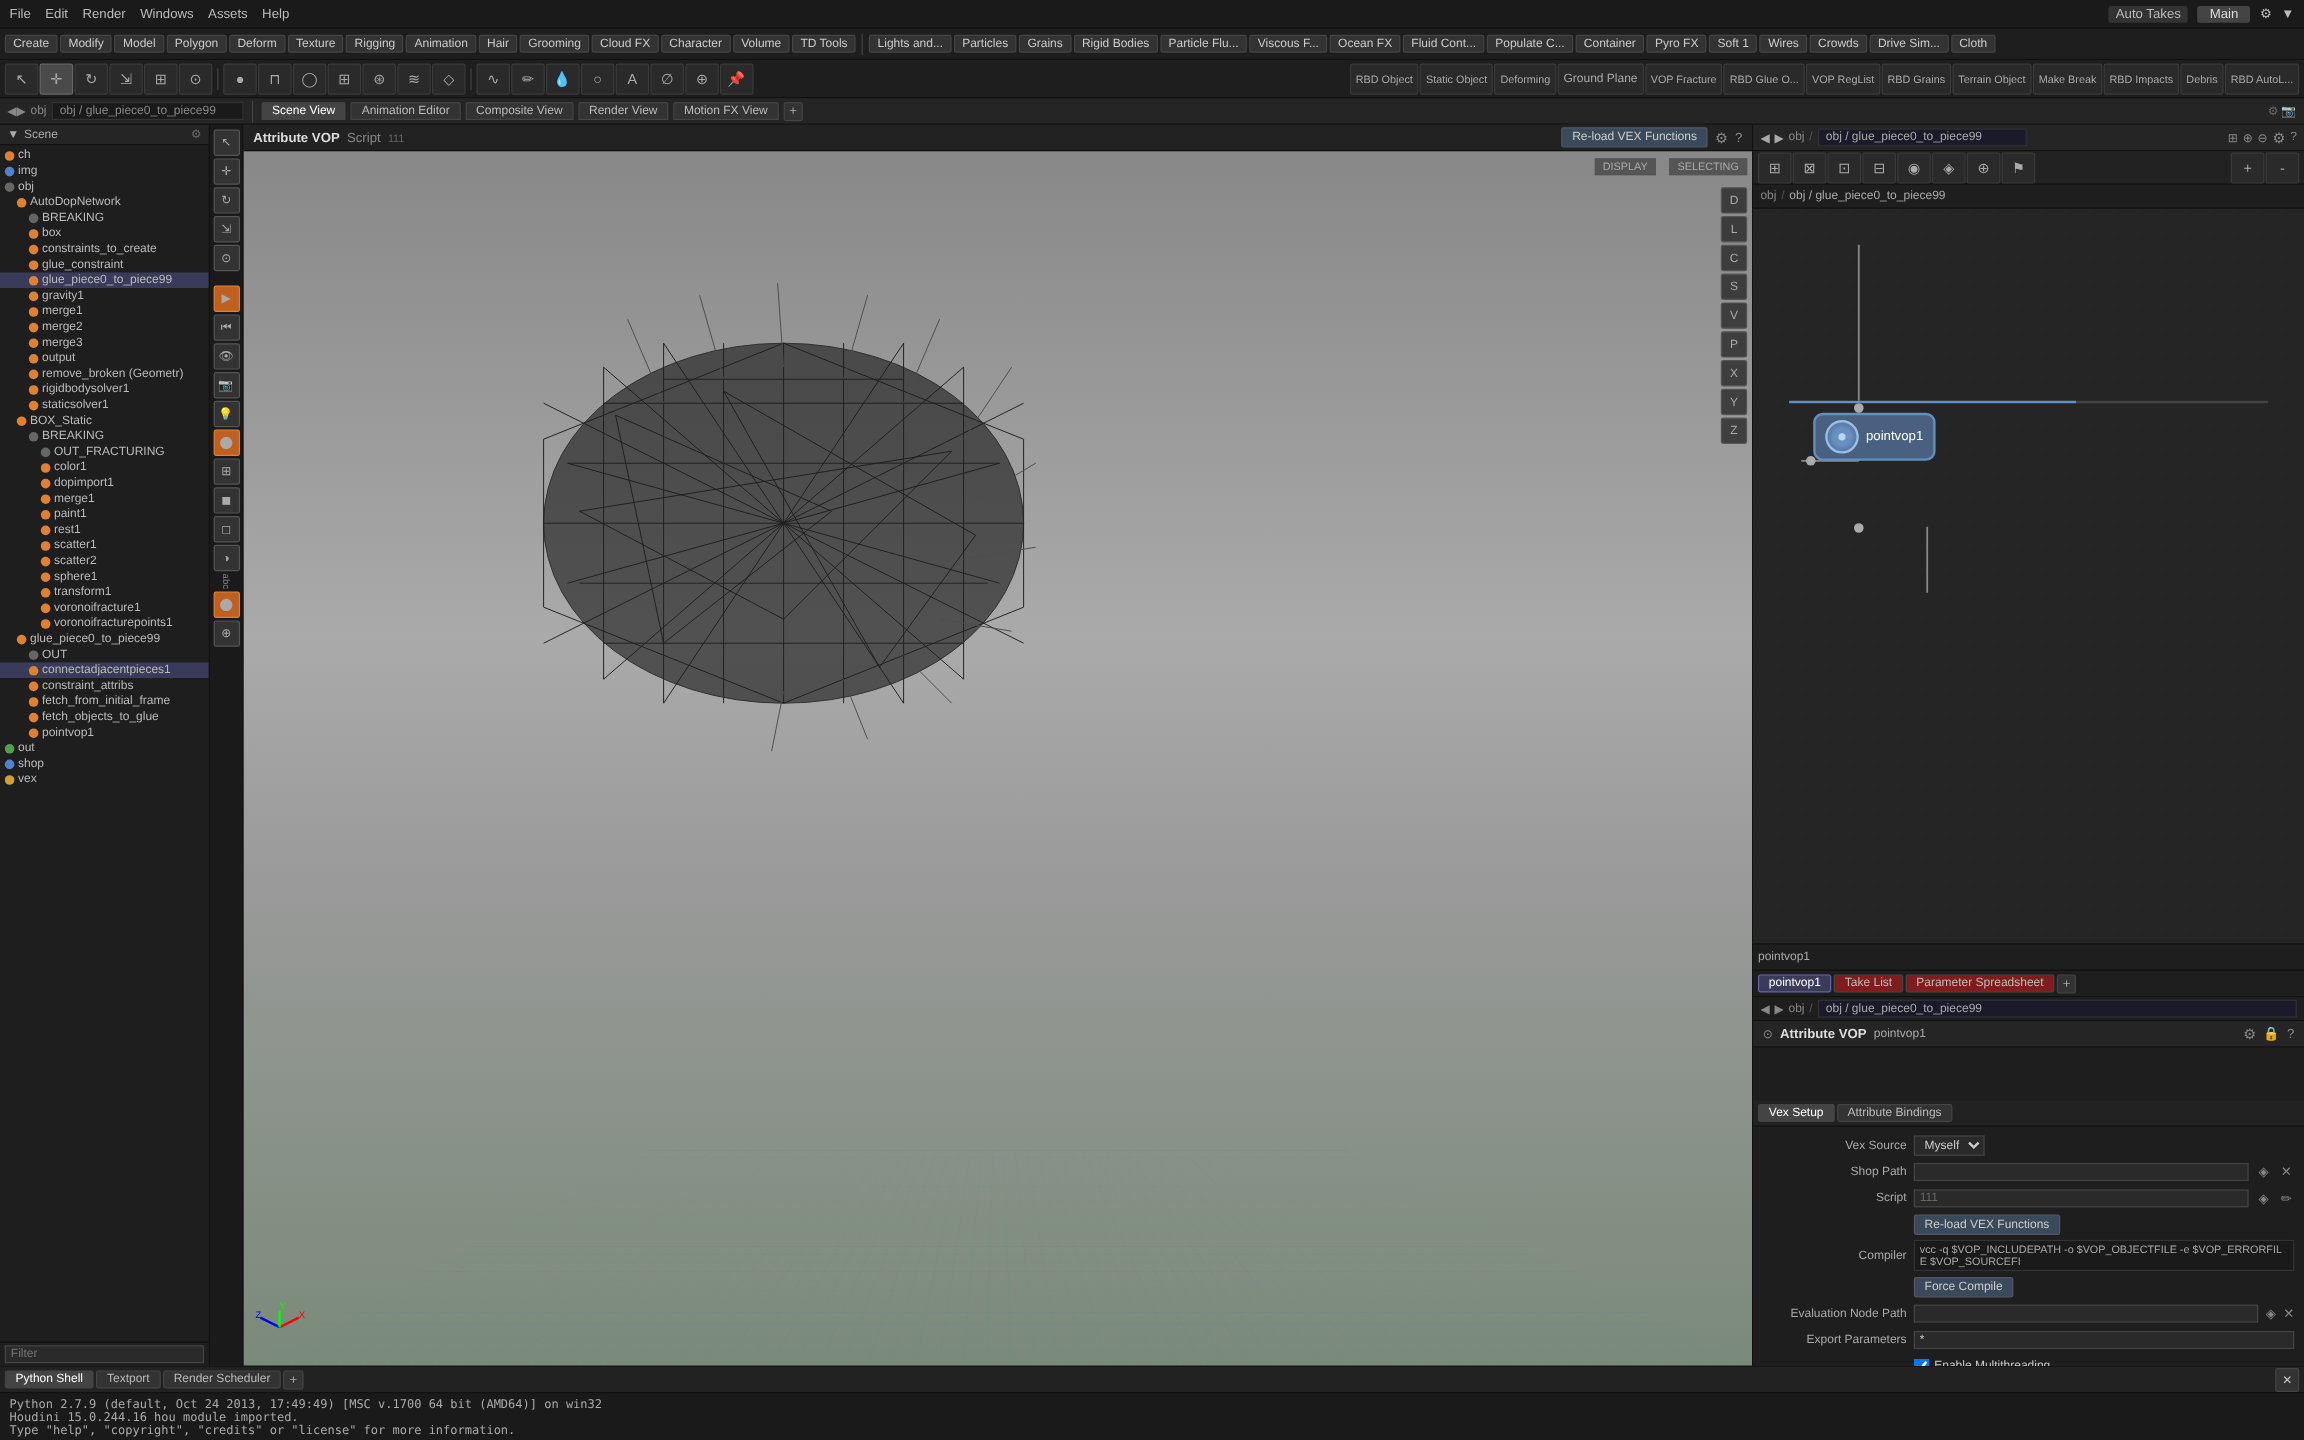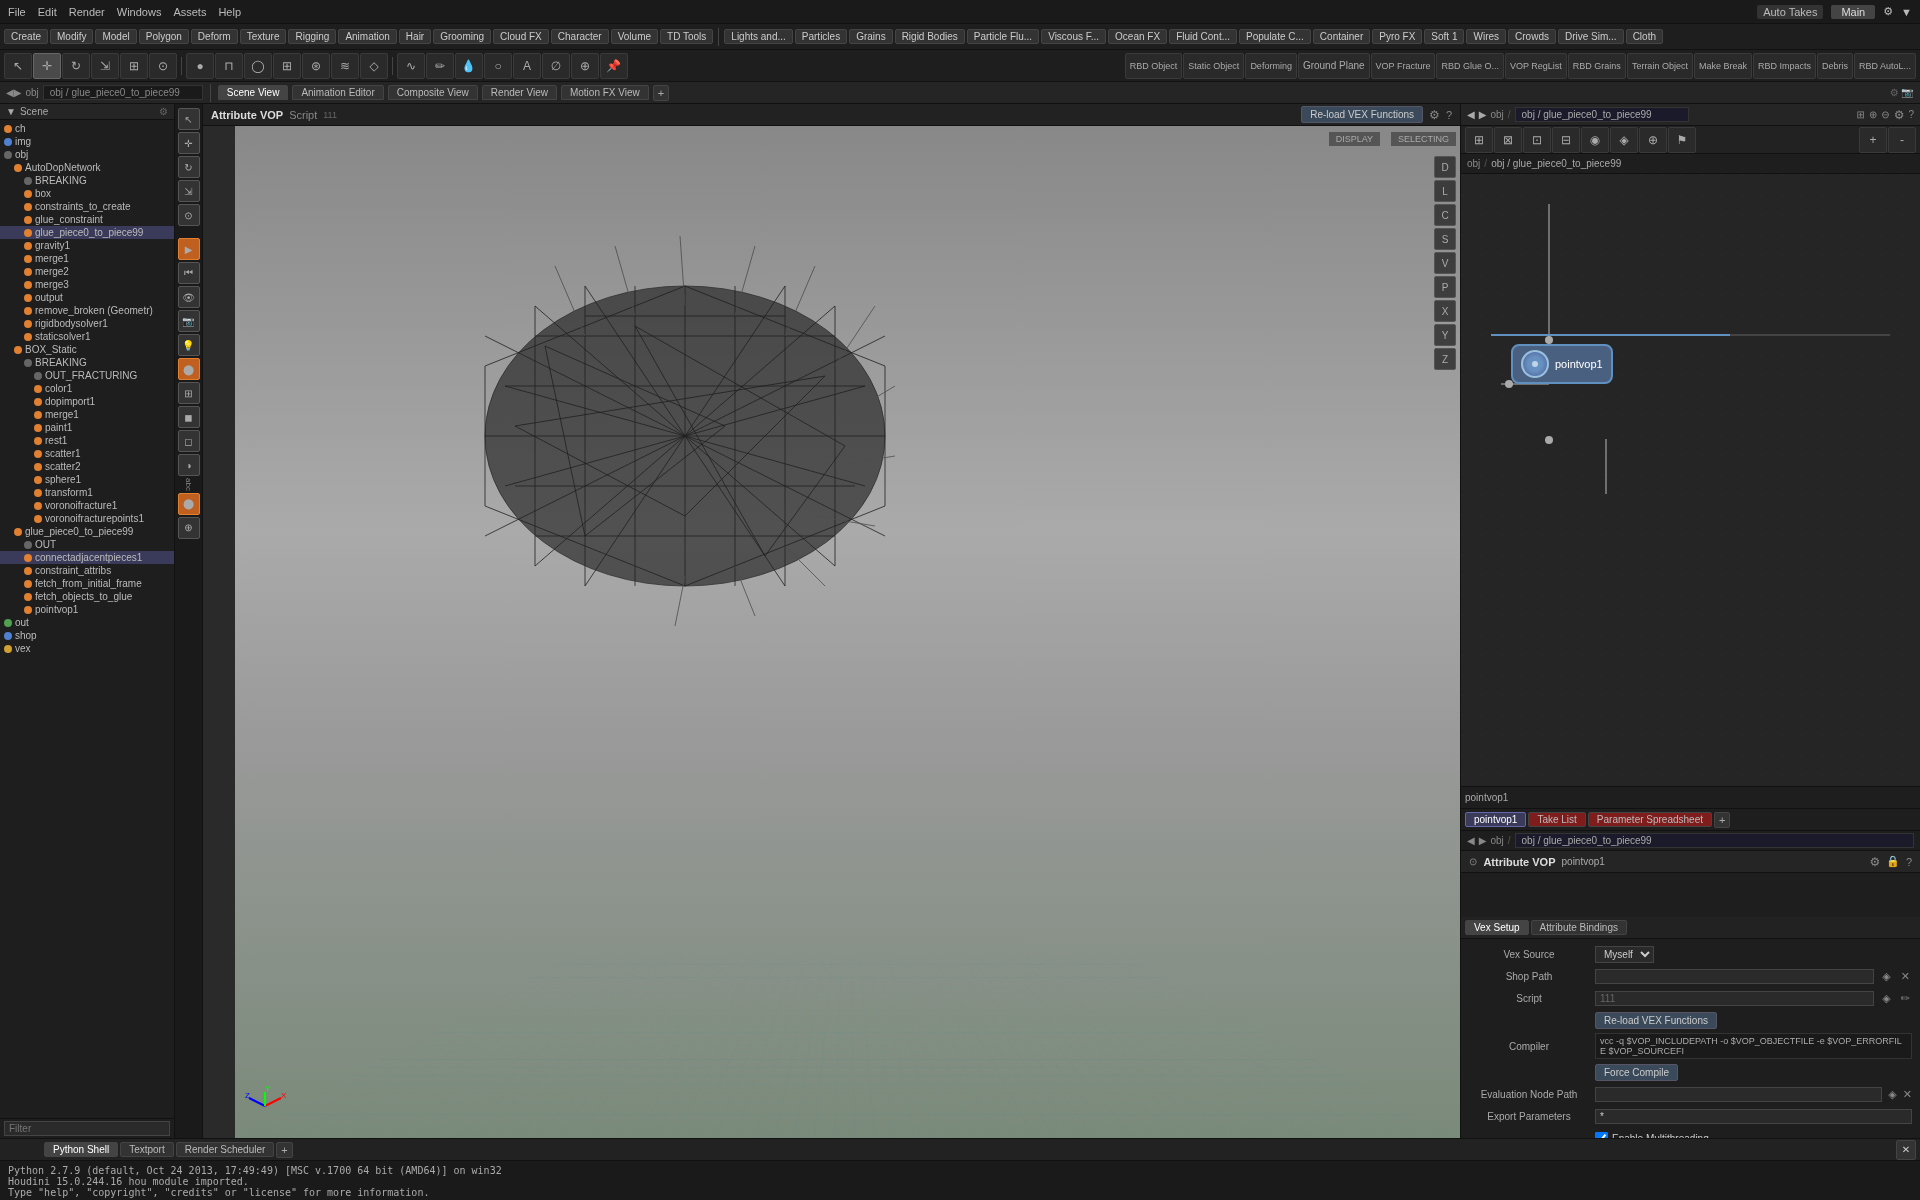--- a/index.html
+++ b/index.html
@@ -184,21 +184,20 @@
       display: flex;
       flex-direction: column;
       background: #2a2a2a;
       position: relative;
     }
     .viewport-3d {
       flex: 1;
       background: #3a3a3a;
       position: relative;
       overflow: hidden;
-      margin-left: 32px;
     }
     .viewport-grid {
       position: absolute;
       bottom: 0;
       left: 0;
       right: 0;
       height: 60%;
       background: repeating-linear-gradient(
         0deg, transparent, transparent 19px, rgba(80,140,140,0.3) 20px
       ),
@@ -323,21 +322,21 @@
       display: flex;
       align-items: center;
       padding: 2px 0;
       gap: 6px;
       min-height: 22px;
     }
     .prop-label {
       width: 120px;
       color: #aaa;
       font-size: 10px;
-      text-align: center;
+      text-align: right;
       flex-shrink: 0;
     }
     .prop-value {
       background: #2a2a2a;
       border: 1px solid #444;
       color: #ccc;
       padding: 1px 4px;
       font-size: 10px;
       flex: 1;
       min-width: 0;
@@ -404,21 +403,21 @@
     }
     .console-tab {
       background: #333;
       border: 1px solid #444;
       padding: 1px 8px;
       cursor: pointer;
       color: #bbb;
       font-size: 10px;
       border-radius: 2px;
     }
-    .console-tab.active { background: #444; color: #fff; margin-left: 40px; }
+    .console-tab.active { background: #444; color: #fff; }
     .console-content {
       flex: 1;
       overflow: auto;
       padding: 4px 8px;
       font-size: 10px;
       color: #aaa;
       font-family: monospace;
     }
     .tl-btn {
       width: 20px;

